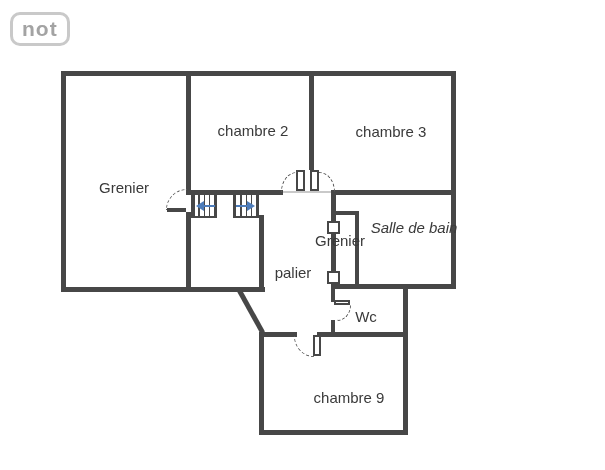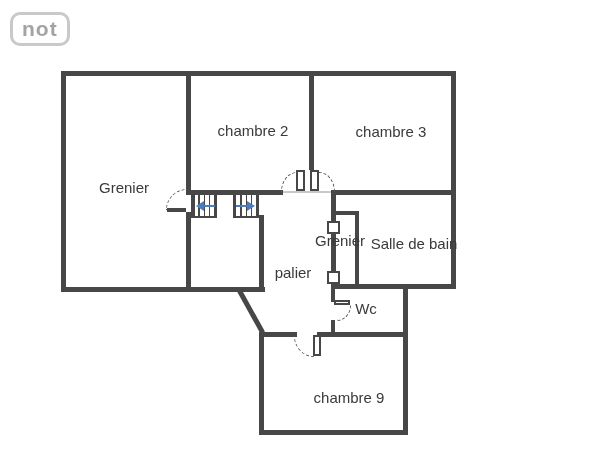--- a/index.html
+++ b/index.html
@@ -110,17 +110,17 @@
   <div class="stair-arrow-shaft" style="left:203px;top:205px;width:12px;"></div>
   <div class="stair-arrow-head head-left" style="left:196px;top:201px;"></div>
   <div class="stair-arrow-shaft" style="left:236px;top:205px;width:12px;"></div>
   <div class="stair-arrow-head head-right" style="left:247px;top:201px;"></div>
 
   <div class="room-label" style="left:124px;top:187px;">Grenier</div>
   <div class="room-label" style="left:253px;top:130px;">chambre 2</div>
   <div class="room-label" style="left:391px;top:131px;text-align:center;">chambre 3</div>
   <div class="room-label" style="left:293px;top:272px;">palier</div>
   <div class="room-label" style="left:340px;top:240px;">Grenier</div>
-  <div class="room-label" style="left:414px;top:243px;">Salle de bain</div>
-  <div class="room-label" style="left:366px;top:308px;">Wc</div>
+  <div class="room-label" style="left:414px;top:227px;font-style:italic;">Salle de bain</div>
+  <div class="room-label" style="left:366px;top:316px;">Wc</div>
   <div class="room-label" style="left:349px;top:397px;">chambre 9</div>
 
 </div>
 
 </body></html>

